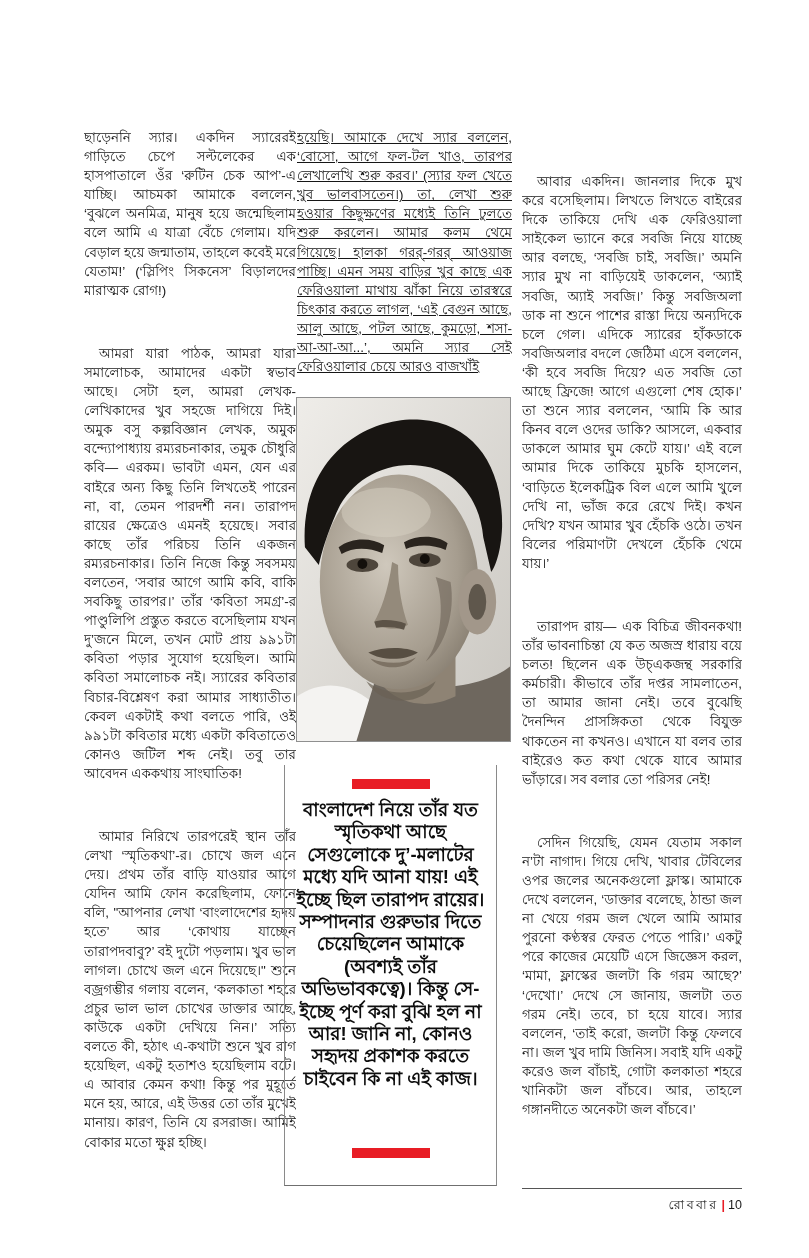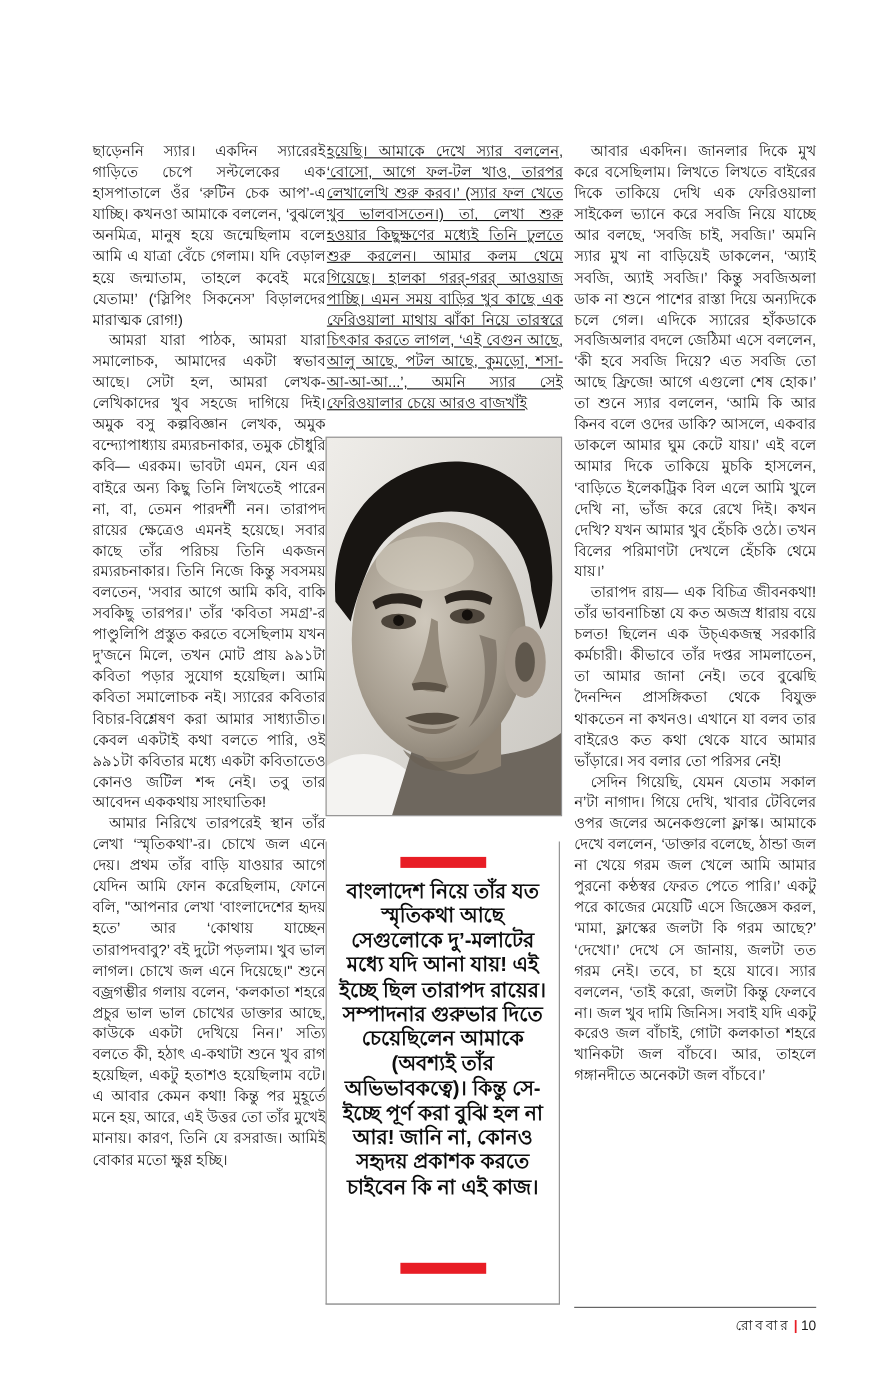--- a/index.html
+++ b/index.html
@@ -4,33 +4,33 @@
 <style>
   html,body{margin:0;padding:0;background:#ffffff;}
   .page{
     position:relative;width:809px;height:1258px;background:#ffffff;
     font-family:"Liberation Sans","DejaVu Sans",sans-serif;
     color:#161616;overflow:hidden;
   }
   .col{position:absolute;top:128px;font-size:13.4px;line-height:19.1px;
     text-align:justify;text-justify:inter-word;overflow:hidden;}
   .col p{margin:0;padding:0;}
-  .col p.indent{text-indent:15px;}
+  .col p.indent{text-indent:15px;margin-top:44px;}
   .col-left{left:84px;width:212px;height:1092px;}
   .col-mid-text{left:297px;width:215px;height:256px;text-decoration:underline;}
   .col-right{left:522px;width:220px;height:1056px;}
 
   .photo{
     position:absolute;left:296px;top:397px;width:215px;height:345px;
     margin:0;border:1px solid #8f8f8f;box-sizing:border-box;background:#d9d7d3;
   }
   .photo svg{display:block;width:100%;height:100%;}
 
   .quote-box{
-    position:absolute;left:296px;top:765px;width:213px;height:421px;
+    position:absolute;left:284px;top:765px;width:213px;height:421px;
     border-left:1px solid #8a8a8a;border-right:1px solid #8a8a8a;
     border-bottom:1px solid #6f6f6f;box-sizing:border-box;
     display:flex;flex-direction:column;align-items:center;
   }
   .red-bar{width:78px;height:10px;flex:0 0 auto;}
   .red-bar.top{margin-top:14px;}
   .red-bar.bottom{margin-top:auto;margin-bottom:27px;}
   .quote-text{
     margin-top:10px;padding:0 6px;
     font-weight:bold;font-size:18.5px;line-height:22.4px;
@@ -44,21 +44,21 @@
   }
   .footer .mag{letter-spacing:2.5px;font-family:Liberation Mono, monospace;}
   .footer .sep{font-weight:bold;margin:0 3px;}
 </style>
 </head>
 <body>
 
 <div class="page">
 
   <div class="col col-left">
-    <p>ছাড়েননি স্যার। একদিন স্যারেরই গাড়িতে চেপে সল্টলেকের এক হাসপাতালে ওঁর ‘রুটিন চেক আপ’-এ যাচ্ছি। কখনওা আমাকে বললেন, ‘বুঝলে অনমিত্র, মানুষ হয়ে জন্মেছিলাম বলে আমি এ যাত্রা বেঁচে গেলাম। যদি বেড়াল হয়ে জন্মাতাম, তাহলে কবেই মরে যেতাম!’ (‘স্লিপিং সিকনেস’ বিড়ালদের মারাত্মক রোগ!)</p>
+    <p>ছাড়েননি স্যার। একদিন স্যারেরই গাড়িতে চেপে সল্টলেকের এক হাসপাতালে ওঁর ‘রুটিন চেক আপ’-এ যাচ্ছি। আচমকা আমাকে বললেন, ‘বুঝলে অনমিত্র, মানুষ হয়ে জন্মেছিলাম বলে আমি এ যাত্রা বেঁচে গেলাম। যদি বেড়াল হয়ে জন্মাতাম, তাহলে কবেই মরে যেতাম!’ (‘স্লিপিং সিকনেস’ বিড়ালদের মারাত্মক রোগ!)</p>
     <p class="indent">আমরা যারা পাঠক, আমরা যারা সমালোচক, আমাদের একটা স্বভাব আছে। সেটা হল, আমরা লেখক-লেখিকাদের খুব সহজে দাগিয়ে দিই। অমুক বসু কল্পবিজ্ঞান লেখক, অমুক বন্দ্যোপাধ্যায় রম্যরচনাকার, তমুক চৌধুরি কবি— এরকম। ভাবটা এমন, যেন এর বাইরে অন্য কিছু তিনি লিখতেই পারেন না, বা, তেমন পারদর্শী নন। তারাপদ রায়ের ক্ষেত্রেও এমনই হয়েছে। সবার কাছে তাঁর পরিচয় তিনি একজন রম্যরচনাকার। তিনি নিজে কিন্তু সবসময় বলতেন, ‘সবার আগে আমি কবি, বাকি সবকিছু তারপর।’ তাঁর ‘কবিতা সমগ্র’-র পাণ্ডুলিপি প্রস্তুত করতে বসেছিলাম যখন দু’জনে মিলে, তখন মোট প্রায় ৯৯১টা কবিতা পড়ার সুযোগ হয়েছিল। আমি কবিতা সমালোচক নই। স্যারের কবিতার বিচার-বিশ্লেষণ করা আমার সাধ্যাতীত। কেবল একটাই কথা বলতে পারি, ওই ৯৯১টা কবিতার মধ্যে একটা কবিতাতেও কোনও জটিল শব্দ নেই। তবু তার আবেদন এককথায় সাংঘাতিক!</p>
     <p class="indent">আমার নিরিখে তারপরেই স্থান তাঁর লেখা ‘স্মৃতিকথা’-র। চোখে জল এনে দেয়। প্রথম তাঁর বাড়ি যাওয়ার আগে যেদিন আমি ফোন করেছিলাম, ফোনে বলি, "আপনার লেখা ‘বাংলাদেশের হৃদয় হতে’ আর ‘কোথায় যাচ্ছেন তারাপদবাবু?’ বই দুটো পড়লাম। খুব ভাল লাগল। চোখে জল এনে দিয়েছে।" শুনে বজ্রগম্ভীর গলায় বলেন, ‘কলকাতা শহরে প্রচুর ভাল ভাল চোখের ডাক্তার আছে, কাউকে একটা দেখিয়ে নিন।’ সত্যি বলতে কী, হঠাৎ এ-কথাটা শুনে খুব রাগ হয়েছিল, একটু হতাশও হয়েছিলাম বটে। এ আবার কেমন কথা! কিন্তু পর মুহূর্তে মনে হয়, আরে, এই উত্তর তো তাঁর মুখেই মানায়। কারণ, তিনি যে রসরাজ। আমিই বোকার মতো ক্ষুণ্ণ হচ্ছি।</p>
   </div>
 
   <div class="col col-mid-text">
     <p>হয়েছি। আমাকে দেখে স্যার বললেন, ‘বোসো, আগে ফল-টল খাও, তারপর লেখালেখি শুরু করব।’ (স্যার ফল খেতে খুব ভালবাসতেন।) তা, লেখা শুরু হওয়ার কিছুক্ষণের মধ্যেই তিনি ঢুলতে শুরু করলেন। আমার কলম থেমে গিয়েছে। হালকা গরর্‌-গরর্‌ আওয়াজ পাচ্ছি। এমন সময় বাড়ির খুব কাছে এক ফেরিওয়ালা মাথায় ঝাঁকা নিয়ে তারস্বরে চিৎকার করতে লাগল, ‘এই বেগুন আছে, আলু আছে, পটল আছে, কুমড়ো, শসা-আ-আ-আ...’, অমনি স্যার সেই ফেরিওয়ালার চেয়ে আরও বাজখাঁই</p>
   </div>
 
   <figure class="photo">
     <svg viewBox="0 0 215 345" preserveAspectRatio="none">

